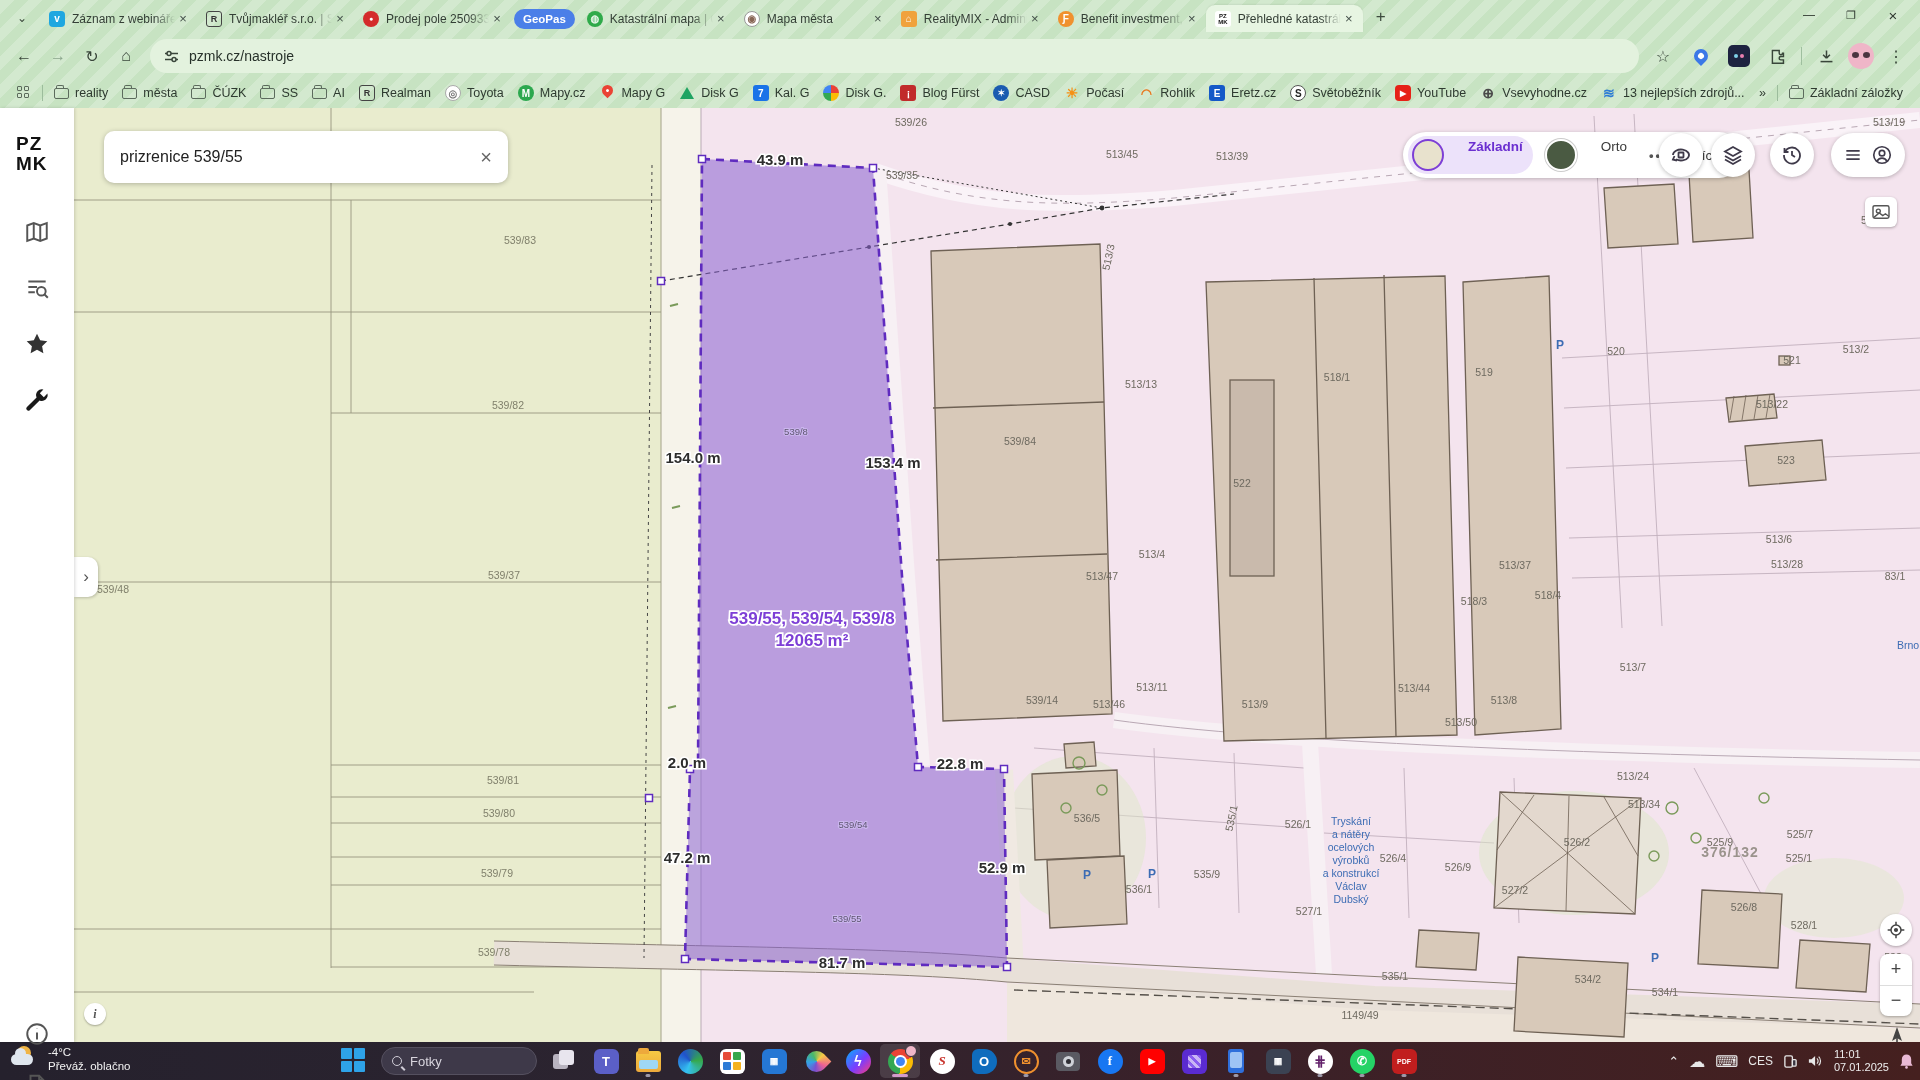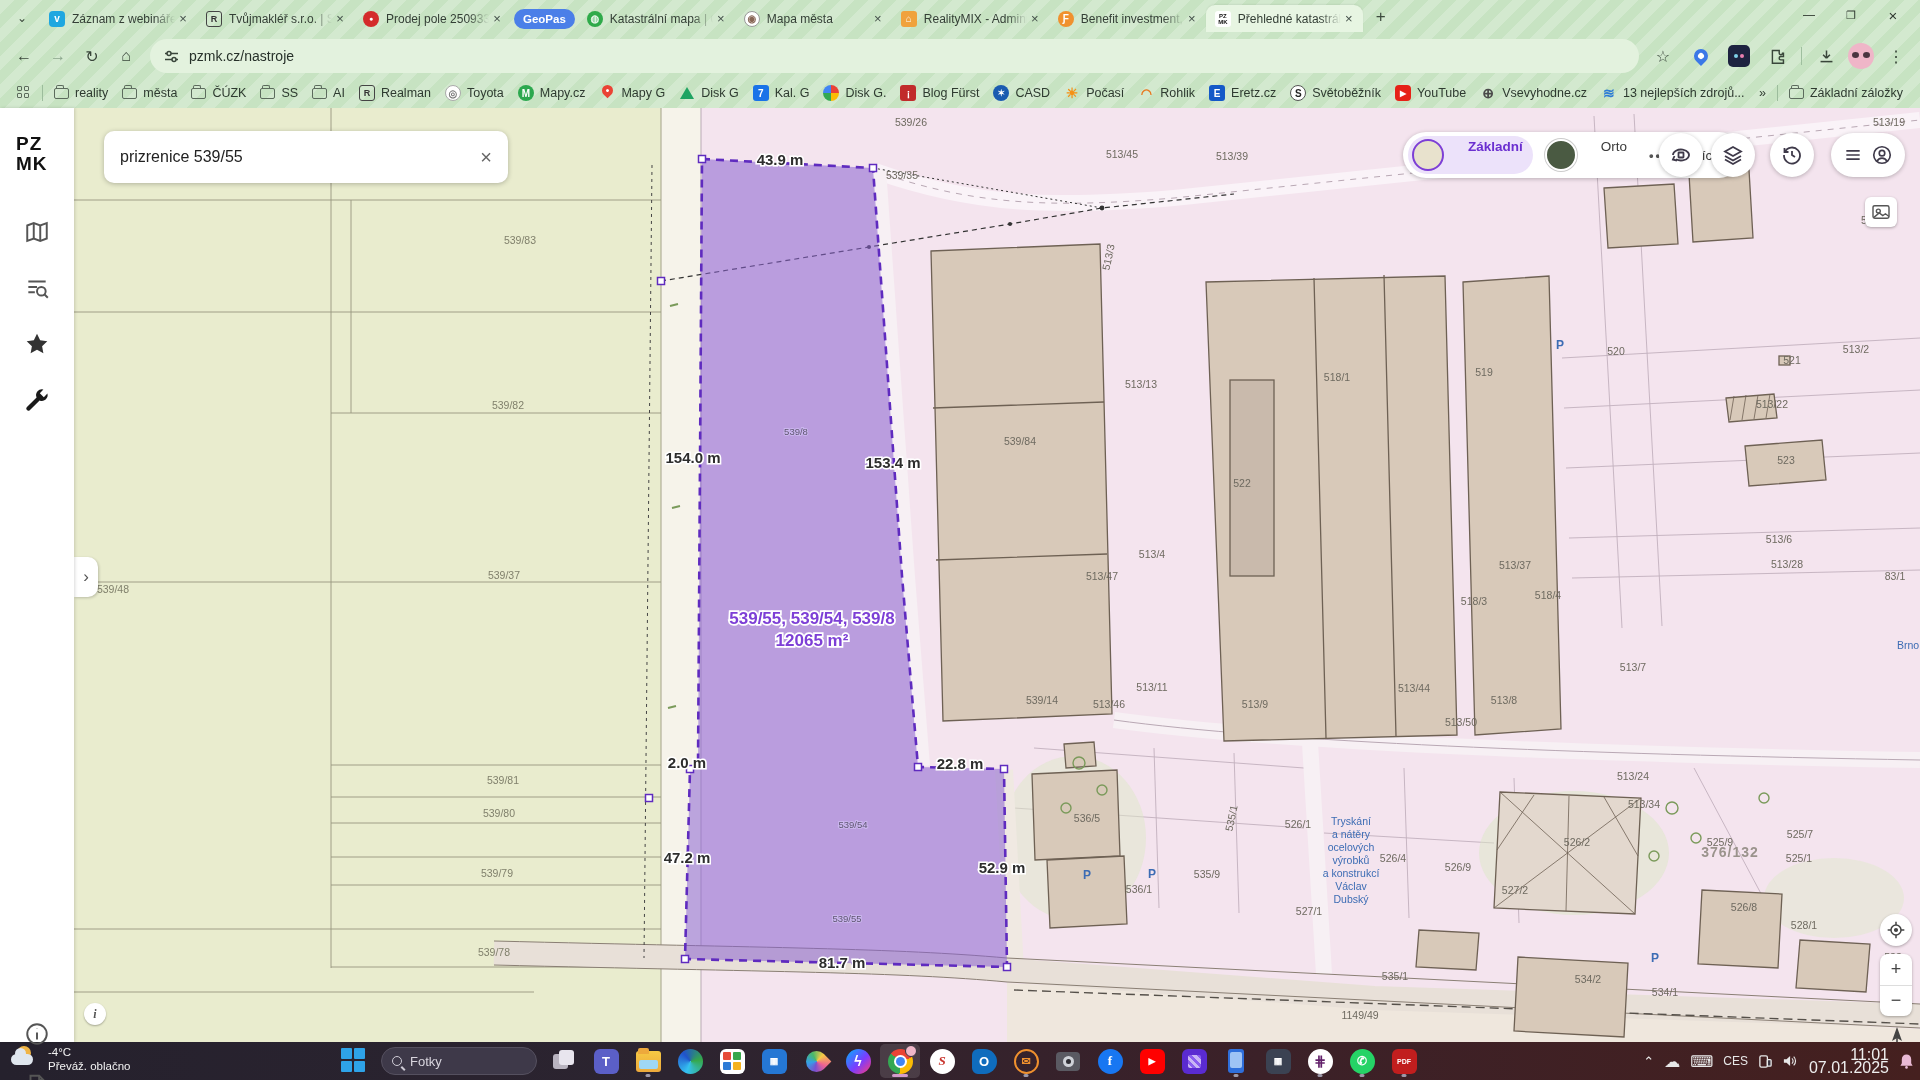--- a/index.html
+++ b/index.html
@@ -99,21 +99,21 @@
   .tb-slot.active { background:rgba(255,255,255,.12); }
   .tb-slot .dot { position:absolute; bottom:1px; left:50%; transform:translateX(-50%); width:5px; height:3px; border-radius:2px; background:#9d98a8; }
   .tb-slot.active .dot { width:16px; background:#d39ccb; }
   #start { width:26px; height:26px; display:grid; grid-template-columns:11px 11px; grid-template-rows:11px 11px; gap:2px; }
   #start i { background:#2ea3e8; border-radius:1px; }
   #tb-search { height:28px; width:156px; background:#3e3949; border:1px solid #55505f; border-radius:15px; display:flex; align-items:center; padding:0 10px; gap:8px; margin:0 6px; color:#d8d5de; font-size:13px; }
   .mag { width:10px; height:10px; border:1.6px solid #cfccd6; border-radius:50%; position:relative; }
   .mag:after { content:""; position:absolute; left:9px; top:9px; width:5px; height:1.6px; background:#cfccd6; transform:rotate(45deg); transform-origin:0 0; }
   .ai { width:25px; height:25px; border-radius:6px; display:flex; align-items:center; justify-content:center; font-weight:bold; color:#fff; font-size:13px; position:relative; }
   #tb-tray { position:absolute; right:6px; top:0; height:38px; display:flex; align-items:center; gap:10px; font-size:12px; }
-  #tb-clock { text-align:right; font-size:16px; line-height:13px; }
+  #tb-clock { font-size:11px; line-height:13px; }
   .trayico { color:#e8e8e8; display:flex; align-items:center; }
 
   
   text { font-family:"Liberation Sans",sans-serif; }
   .lbl { font-size:10.5px; fill:#6e6a60; }
   .lbl.farm { fill:#80806c; }
   .lbl.blue { fill:#3c6cb4; }
   .lbl.big { font-size:14px; fill:#9a938c; font-weight:bold; letter-spacing:1px; }
   .meas { font-size:15px; font-weight:bold; fill:#2d2d2d; stroke:#fff; stroke-width:3.2px; paint-order:stroke; }
   .ptitle { font-size:17px; font-weight:bold; fill:#7d3fd6; stroke:#fff; stroke-width:3.4px; paint-order:stroke; }

